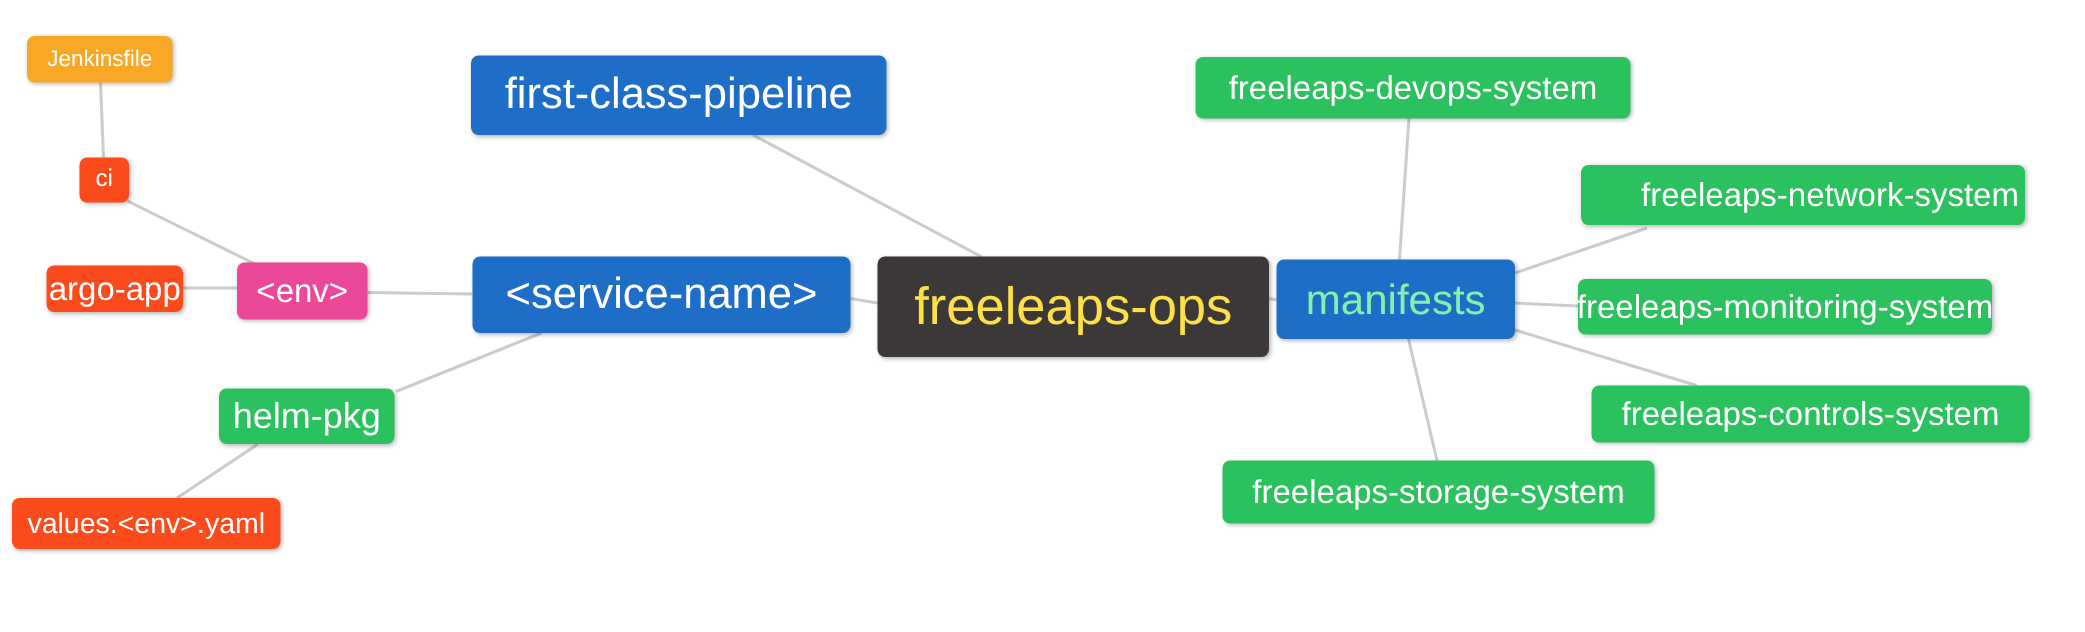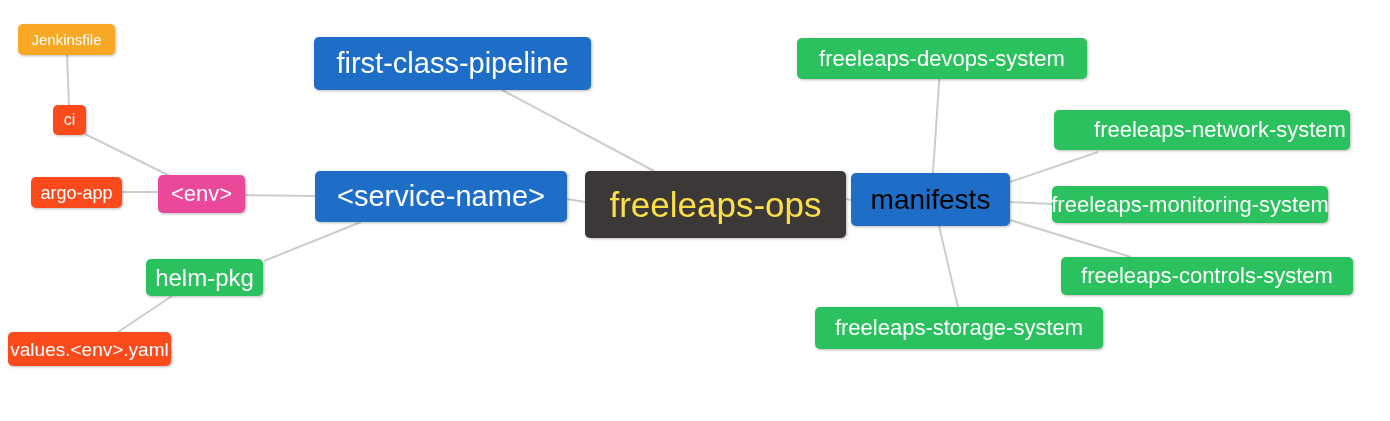--- a/index.html
+++ b/index.html
@@ -52,26 +52,26 @@
       <line x1="567" y1="199" x2="585" y2="202" stroke="#cccccc" stroke-width="2"></line>
       <line x1="846" y1="199" x2="851" y2="200" stroke="#cccccc" stroke-width="2"></line>
       <line x1="933" y1="173" x2="940" y2="68" stroke="#cccccc" stroke-width="2"></line>
       <line x1="1010" y1="182" x2="1098" y2="152" stroke="#cccccc" stroke-width="2"></line>
       <line x1="1010" y1="202" x2="1052" y2="204" stroke="#cccccc" stroke-width="2"></line>
       <line x1="1010" y1="220" x2="1131" y2="257" stroke="#cccccc" stroke-width="2"></line>
       <line x1="939" y1="226" x2="958" y2="307" stroke="#cccccc" stroke-width="2"></line>
     </svg>
 <div class="node" style="left: 18px; top: 24px; width: 97px; height: 31px; font-size: 15px; background: rgb(249, 168, 38); color: rgb(255, 255, 255);">Jenkinsfile</div>
     <div class="node" style="left: 53px; top: 105px; width: 33px; height: 30px; font-size: 16px; background: rgb(251, 74, 27); color: rgb(255, 255, 255);">ci</div>
-    <div class="node" style="left: 31px; top: 177px; width: 91px; height: 31px; font-size: 18px; background: rgb(251, 74, 27); color: rgb(255, 255, 255);">argo-app</div>
+    <div class="node" style="left: 31px; top: 177px; width: 91px; height: 31px; font-size: 22px; background: rgb(251, 74, 27); color: rgb(255, 255, 255);">argo-app</div>
     <div class="node" style="left: 158px; top: 175px; width: 87px; height: 38px; font-size: 22px; background: #ec4899; color: rgb(255, 255, 255);">&lt;env&gt;</div>
     <div class="node" style="left: 146px; top: 259px; width: 117px; height: 37px; font-size: 24px; background: rgb(43, 193, 94); color: rgb(255, 255, 255);">helm-pkg</div>
-    <div class="node" style="left: 8px; top: 332px; width: 163px; height: 34px; font-size: 19px; background: rgb(251, 74, 27); color: rgb(255, 255, 255);">values.&lt;env&gt;.yaml</div>
+    <div class="node" style="left: 8px; top: 332px; width: 179px; height: 34px; font-size: 19px; background: rgb(251, 74, 27); color: rgb(255, 255, 255);">values.&lt;env&gt;.yaml</div>
     <div class="node" style="left: 314px; top: 37px; width: 277px; height: 53px; font-size: 29px; background: rgb(30, 110, 200); color: rgb(255, 255, 255);">first-class-pipeline</div>
     <div class="node" style="left: 315px; top: 171px; width: 252px; height: 51px; font-size: 29px; background: rgb(30, 110, 200); color: rgb(255, 255, 255);">&lt;service-name&gt;</div>
     <div class="node" style="left: 585px; top: 171px; width: 261px; height: 67px; font-size: 35px; background: rgb(59, 56, 55); color: #fde047;">freeleaps-ops</div>
-    <div class="node" style="left: 851px; top: 173px; width: 159px; height: 53px; font-size: 28px; background: rgb(30, 110, 200); color: #000000;">manifests</div>
+    <div class="node" style="left: 851px; top: 173px; width: 159px; height: 53px; font-size: 28px; background: rgb(30, 110, 200); color: #86efac;">manifests</div>
     <div class="node" style="left: 797px; top: 38px; width: 290px; height: 41px; font-size: 22px; background: rgb(43, 193, 94); color: rgb(255, 255, 255);">freeleaps-devops-system</div>
     <div class="node" style="left: 1054px; top: 110px; width: 296px; height: 40px; font-size: 22px; background: rgb(43, 193, 94); color: rgb(255, 255, 255); padding-left: 36px;">freeleaps-network-system</div>
     <div class="node" style="left: 1052px; top: 186px; width: 276px; height: 37px; font-size: 22px; background: rgb(43, 193, 94); color: rgb(255, 255, 255);">freeleaps-monitoring-system</div>
     <div class="node" style="left: 1061px; top: 257px; width: 292px; height: 38px; font-size: 22px; background: rgb(43, 193, 94); color: rgb(255, 255, 255);">freeleaps-controls-system</div>
     <div class="node" style="left: 815px; top: 307px; width: 288px; height: 42px; font-size: 22px; background: rgb(43, 193, 94); color: rgb(255, 255, 255);">freeleaps-storage-system</div>
   </div>
 
 </body></html>

